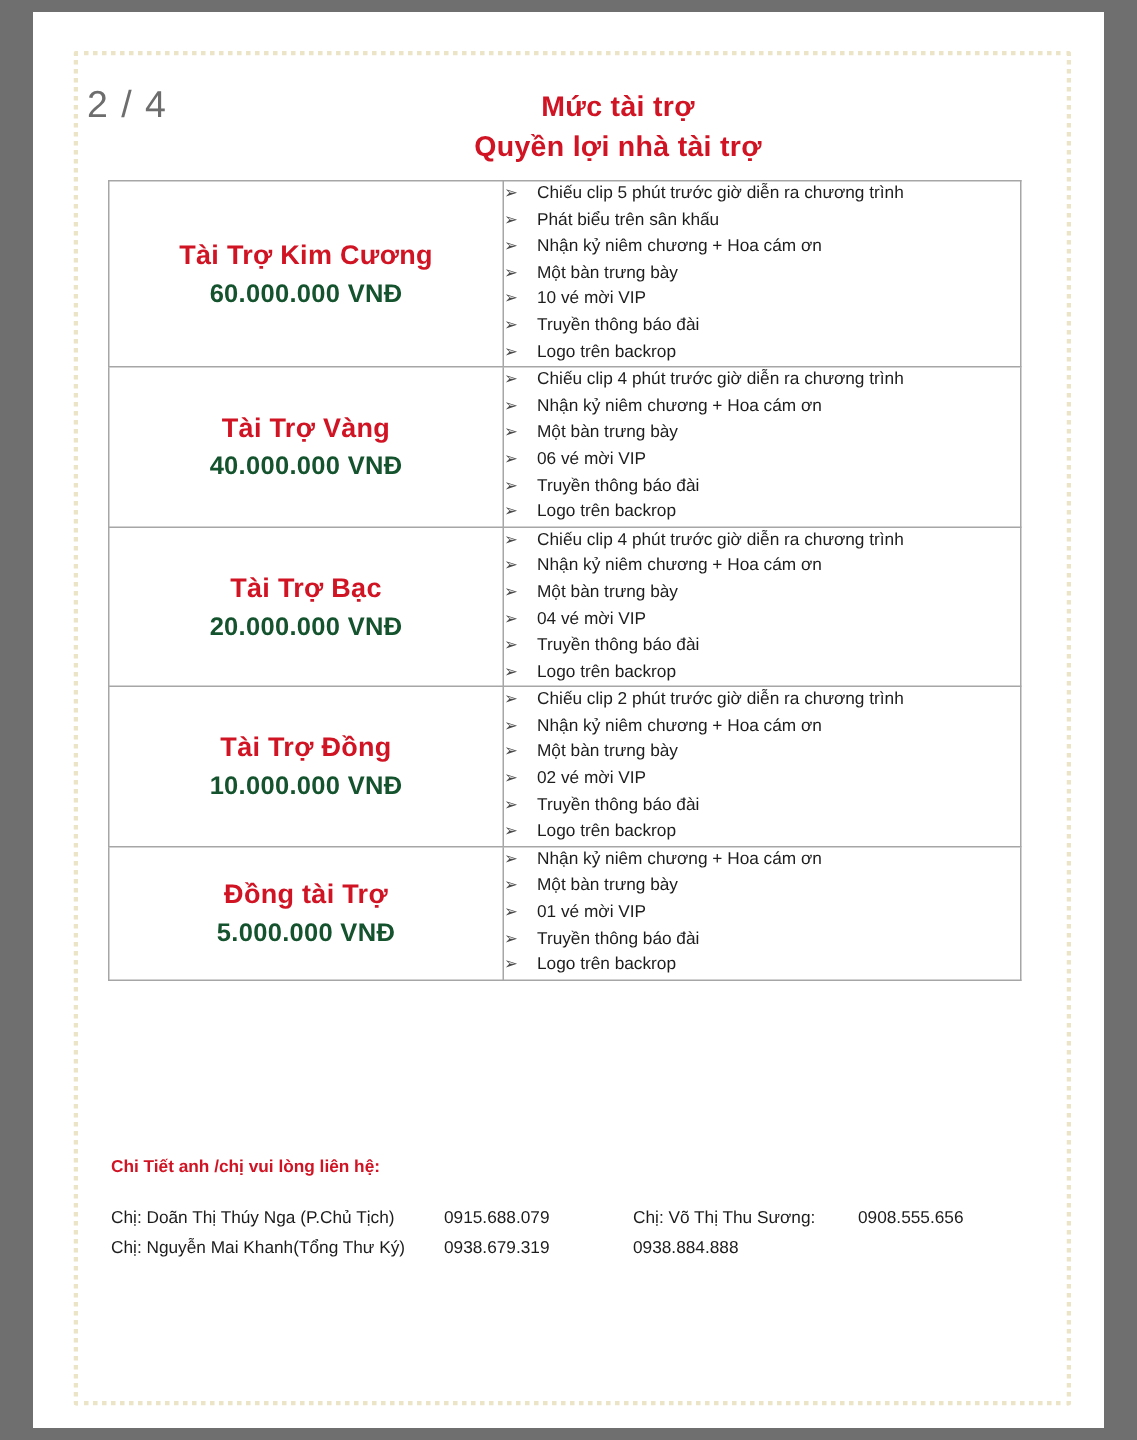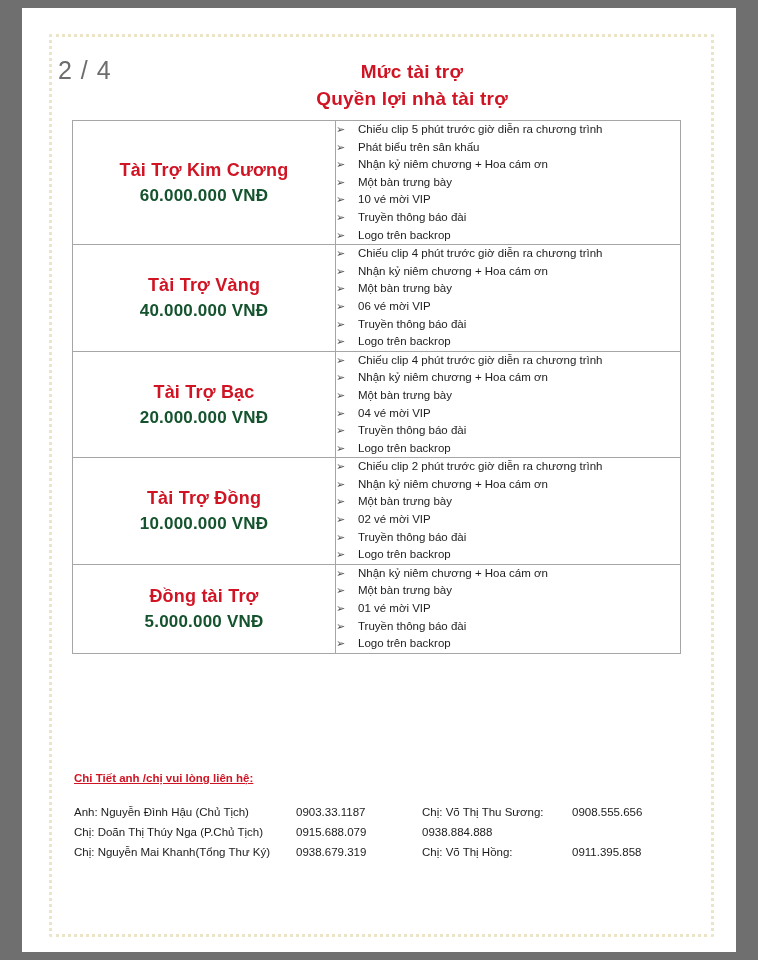--- a/index.html
+++ b/index.html
@@ -157,21 +157,20 @@
     left: 52px;
     top: 762px;
     width: 612px;
   }
   #contact-heading {
     color: #d01424;
     font-weight: bold;
     font-size: 11.5px;
     line-height: 16px;
     margin-bottom: 16px;
-    text-decoration: underline;
   }
   .contact-cols {
     display: flex;
     gap: 0;
   }
   .contact-col {
     flex: 0 0 auto;
   }
   .contact-col.left  { width: 348px; }
   .contact-col.right { width: 264px; }
@@ -377,43 +376,35 @@
               </ul>
             </td>
           </tr>
         </tbody>
     </table>
 
     <div id="contact">
       <div id="contact-heading">Chi Tiết anh /chị vui lòng liên hệ:</div>
       <div class="contact-cols">
         <div class="contact-col left">
-            <div class="contact-row">
-              <span class="c-name">Anh: Nguyễn Đình Hậu (Chủ Tịch)</span>
-              <span class="c-phone">0903.33.1187</span>
-            </div>
             <div class="contact-row">
               <span class="c-name">Chị:  Doãn Thị Thúy Nga (P.Chủ Tịch)</span>
               <span class="c-phone">0915.688.079</span>
             </div>
             <div class="contact-row">
               <span class="c-name">Chị: Nguyễn Mai Khanh(Tổng Thư Ký)</span>
               <span class="c-phone">0938.679.319</span>
             </div>
           </div>
         <div class="contact-col right">
             <div class="contact-row">
               <span class="c-name">Chị: Võ Thị Thu Sương:</span>
               <span class="c-phone">0908.555.656</span>
             </div>
             <div class="contact-row">
               <span class="c-phone">0938.884.888</span>
             </div>
-            <div class="contact-row">
-              <span class="c-name">Chị:  Võ Thị Hồng:</span>
-              <span class="c-phone">0911.395.858</span>
-            </div>
           </div>
       </div>
     </div>
 
   </div>
 </div>
 
 </body></html>

